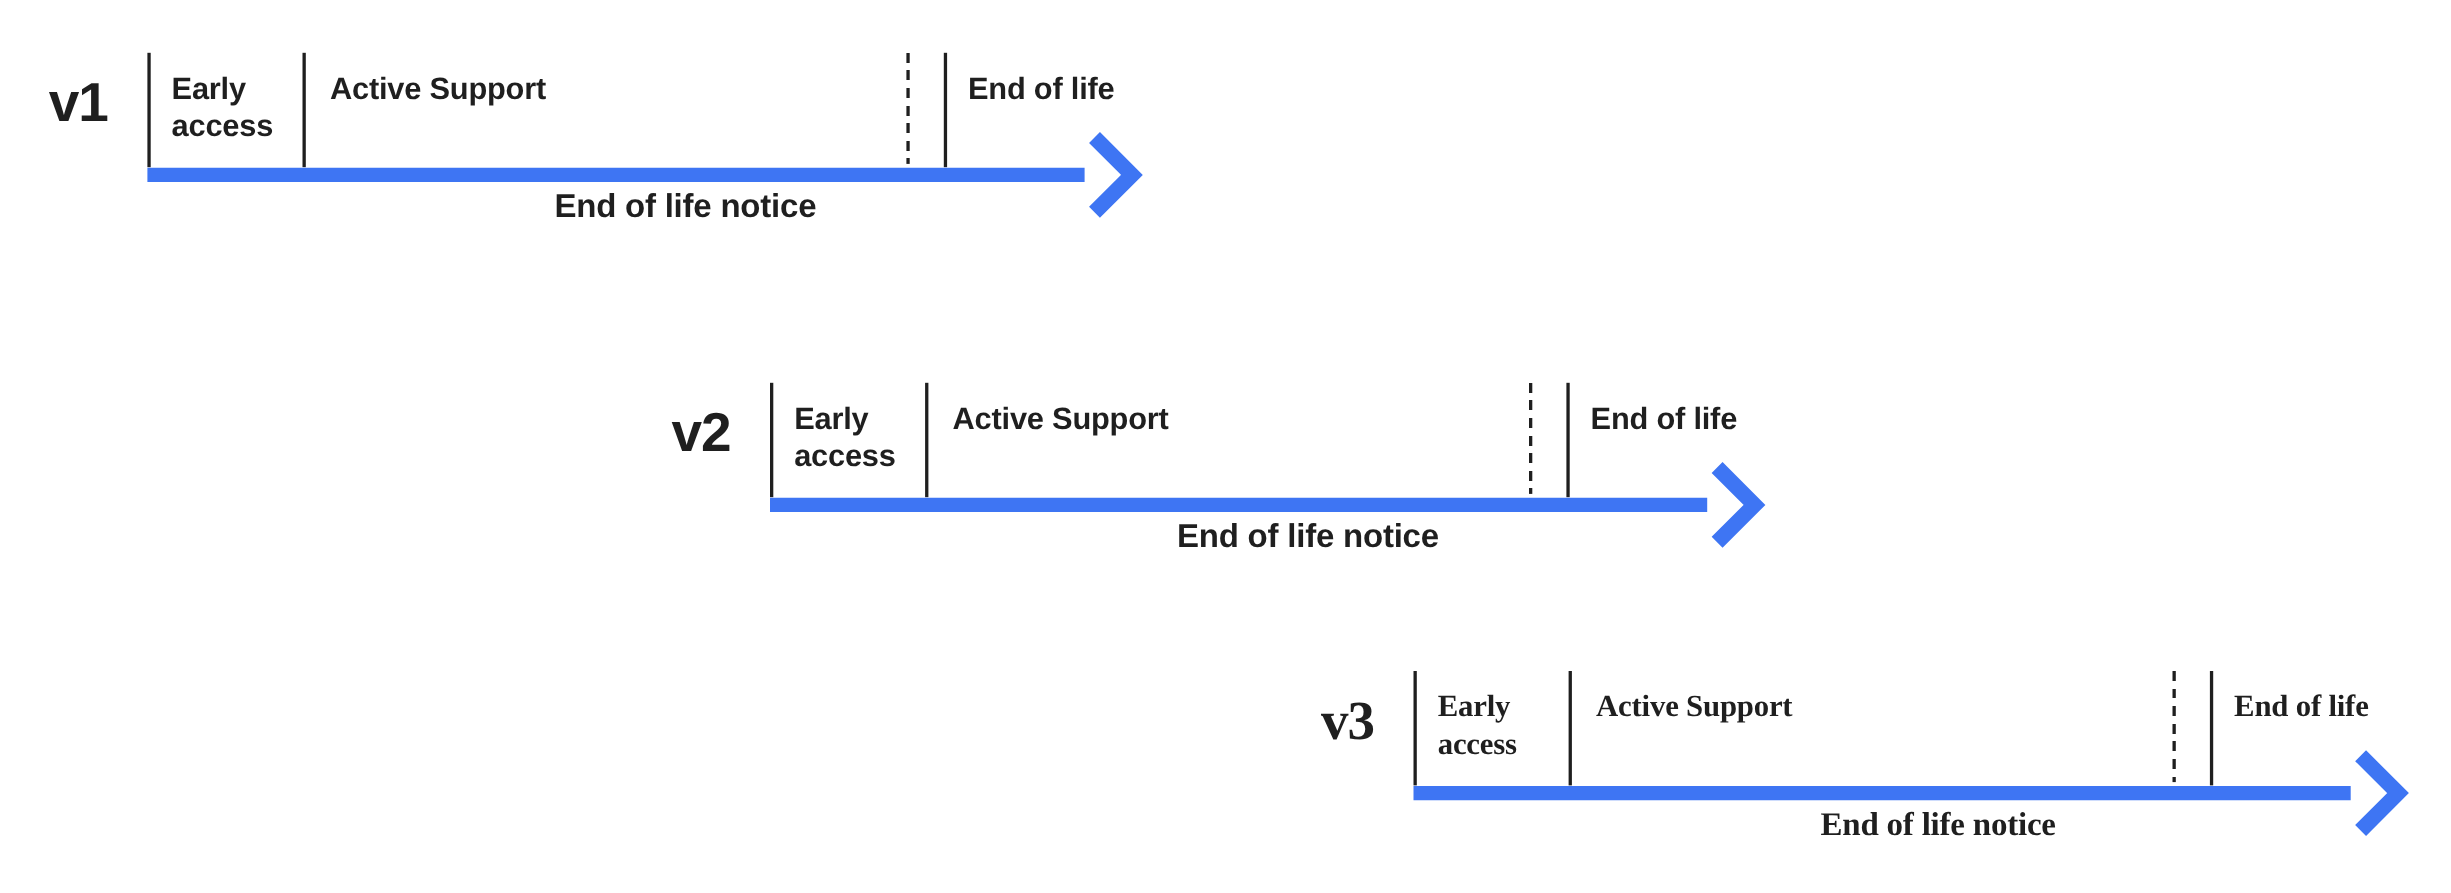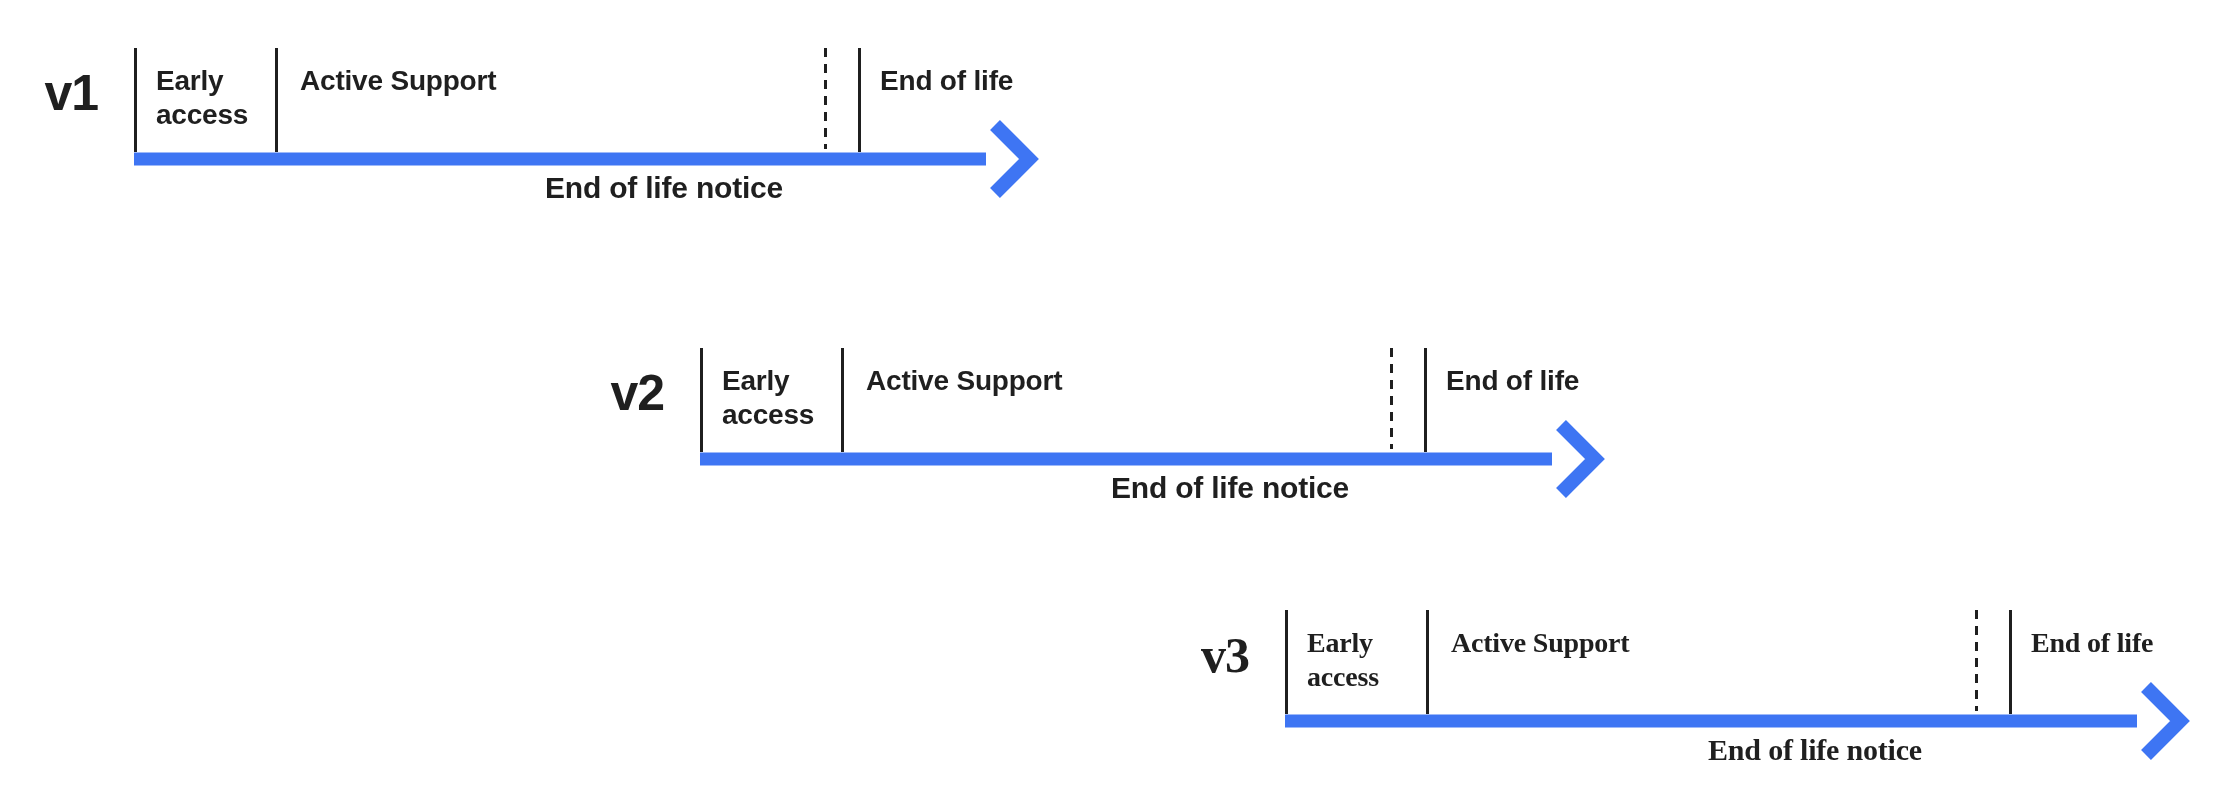--- a/index.html
+++ b/index.html
@@ -66,21 +66,21 @@
   }
   .phase-label.early { left: 22px; width: 106px; white-space: normal; }
   .phase-label.active { left: 166px; }
   .phase-label.end { left: 746px; text-align: center; }
 
   .notice-label {
     position: absolute;
     left: 370px;
     top: 123px;
     width: 320px;
-    text-align: center;
+    text-align: left;
     font-size: 30px;
     line-height: 34px;
     letter-spacing: -0.2px;
     white-space: nowrap;
   }
 
   .arrow-svg {
     position: absolute;
     left: -1px;
     top: 71px;

